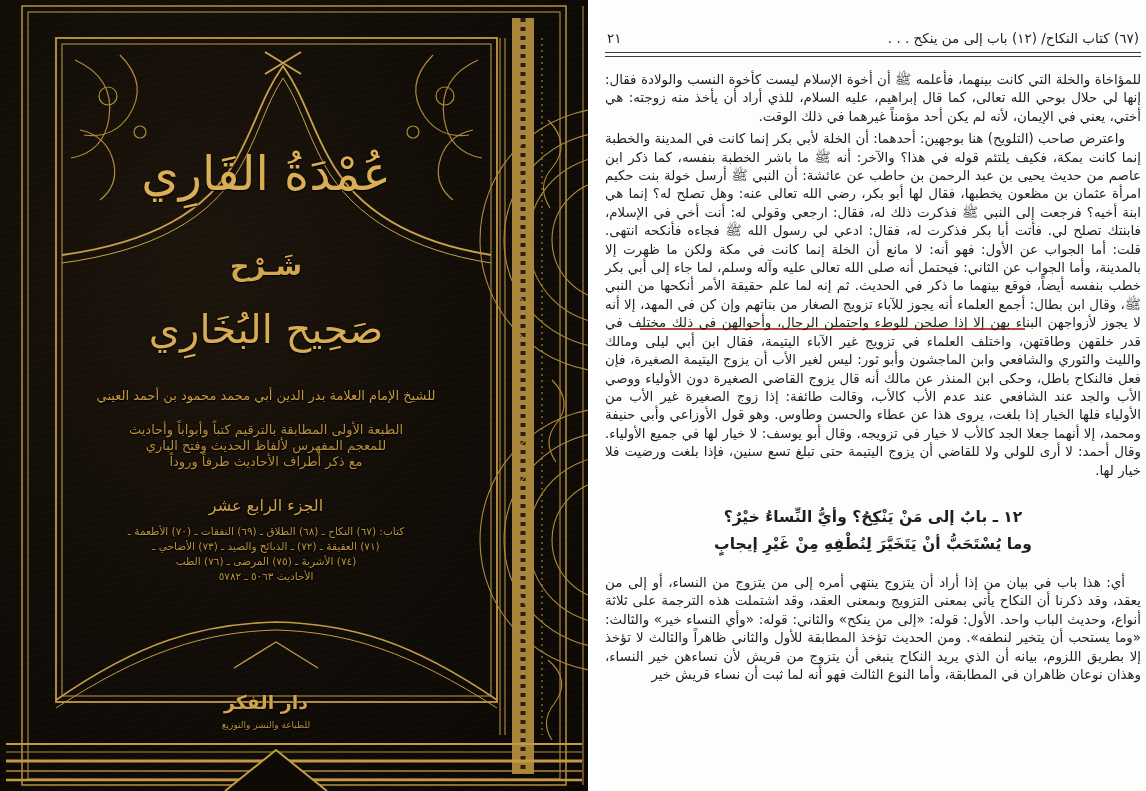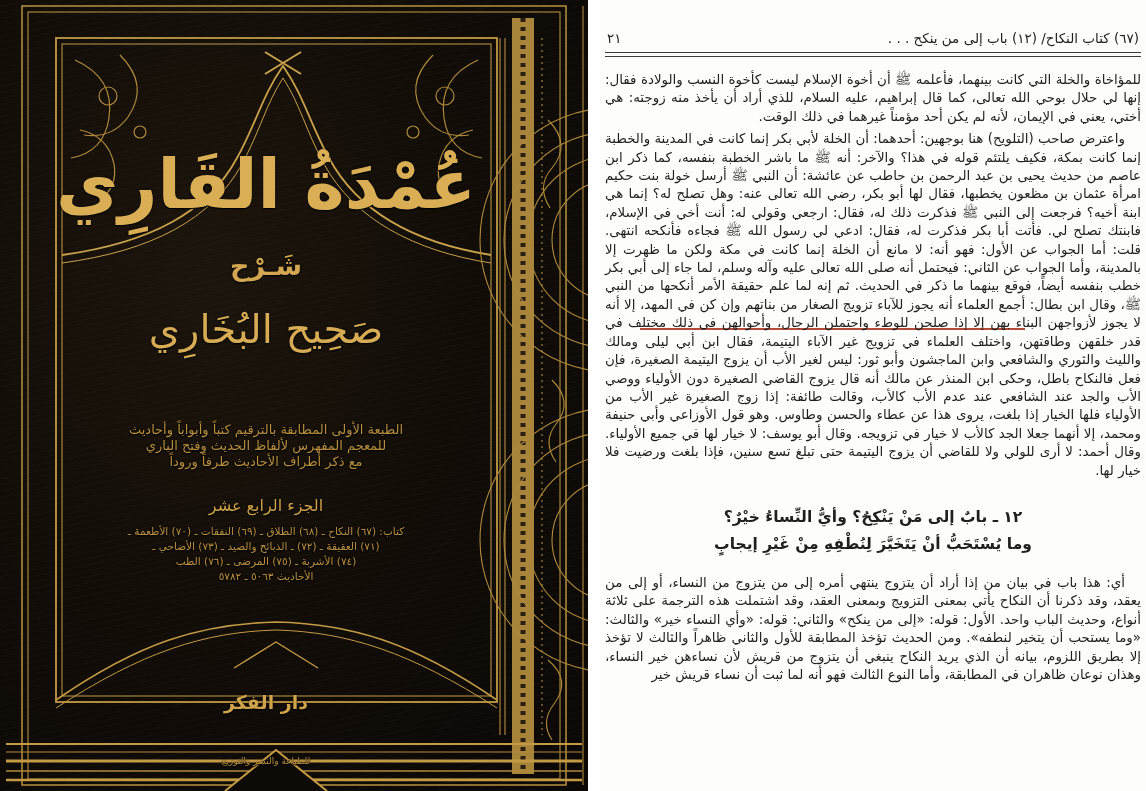--- a/index.html
+++ b/index.html
@@ -7,30 +7,30 @@
          font-family:"DejaVu Sans",sans-serif;}
 
   
   .cover{position:absolute;left:0;top:0;width:588px;height:791px;overflow:hidden;
          background:
            repeating-linear-gradient(168deg, rgba(255,255,255,0.02) 0 1px, rgba(0,0,0,0) 1px 6px),
            radial-gradient(ellipse at 35% 35%, #1c150c 0%, #120d07 45%, #0a0705 100%);}
   .cover svg{position:absolute;left:0;top:0;}
   .cover-text{position:absolute;left:46px;width:440px;text-align:center;color:#cfa24c;
               text-shadow:0 1px 1px #000, 0 0 2px rgba(0,0,0,.6);}
-  .c-title{top:146px;font-size:68px;font-weight:bold;color:#d9ae55;line-height:1.15;}
+  .c-title{top:146px;font-size:48px;font-weight:normal;color:#d9ae55;line-height:1.15;}
   .c-sharh{top:250px;font-size:27px;font-weight:bold;color:#d3a751;}
   .c-sahih{top:306px;font-size:40px;font-weight:normal;color:#d7ac54;}
   .c-author{top:388px;font-size:13px;color:#c69a45;}
   .c-edition{top:422px;font-size:13px;line-height:16px;color:#b78f3f;}
   .c-volume{top:496px;font-size:16px;font-weight:normal;color:#cda049;}
   .c-contents{top:524px;font-size:10.5px;line-height:15px;color:#bb9242;}
   .c-hadith{top:570px;font-size:10.5px;color:#bb9242;}
   .c-publisher{top:692px;font-size:19px;font-weight:bold;color:#d0a44c;line-height:1.1;}
-  .c-publisher-tag{top:756px;font-size:9px;color:#b78f3f;}
+  .c-publisher-tag{top:720px;font-size:9px;color:#b78f3f;}
 
   
   .page{position:absolute;left:600px;top:0;width:546px;height:791px;background:#fdfdfc;
         direction:rtl;color:#1f1f1f;}
   .page-inner{padding:30px 5px 0 5px;}
   .p-header{display:flex;justify-content:space-between;align-items:flex-end;
             font-size:13.5px;padding:0 2px;}
   .p-rule{height:3px;border-top:1.5px solid #3c3c3c;border-bottom:1px solid #3c3c3c;margin:6px 0 14px 0;}
   .p-body p.para{margin:0 0 4px 0;font-size:13.4px;line-height:18.4px;text-align:justify;}
   .p-body p.para.indent{text-indent:16px;}
@@ -110,20 +110,21 @@
         <line x1="6" y1="761" x2="582" y2="761" stroke="#c49a45" stroke-width="3"></line>
         <line x1="6" y1="771" x2="582" y2="771" stroke="#b08a3c" stroke-width="1.5"></line>
         <line x1="6" y1="780" x2="582" y2="780" stroke="#c49a45" stroke-width="2.5"></line>
         <path d="M 225 791 L 276 750 L 327 791" fill="#0e0b07" stroke="#c49a45" stroke-width="2"></path>
       </g>
     </svg>
 
     <div class="cover-text c-title">عُمْدَةُ القَارِي</div>
     <div class="cover-text c-sharh">شَـرْح</div>
     <div class="cover-text c-sahih">صَحِيح البُخَارِي</div>
+    <div class="cover-text c-author">للشيخ الإمام العلامة بدر الدين أبي محمد محمود بن أحمد العيني</div>
     <div class="cover-text c-edition">
         <div>الطبعة الأولى المطابقة بالترقيم كتباً وأبواباً وأحاديث</div>
         <div>للمعجم المفهرس لألفاظ الحديث وفتح الباري</div>
         <div>مع ذكر أطراف الأحاديث طرفاً وروداً</div>
       </div>
     <div class="cover-text c-volume">الجزء الرابع عشر</div>
     <div class="cover-text c-contents">
         <div>كتاب: (٦٧) النكاح ـ (٦٨) الطلاق ـ (٦٩) النفقات ـ (٧٠) الأطعمة ـ</div>
         <div>(٧١) العقيقة ـ (٧٢) ـ الذبائح والصيد ـ (٧٣) الأضاحي ـ</div>
         <div>(٧٤) الأشربة ـ (٧٥) المرضى ـ (٧٦) الطب</div>

